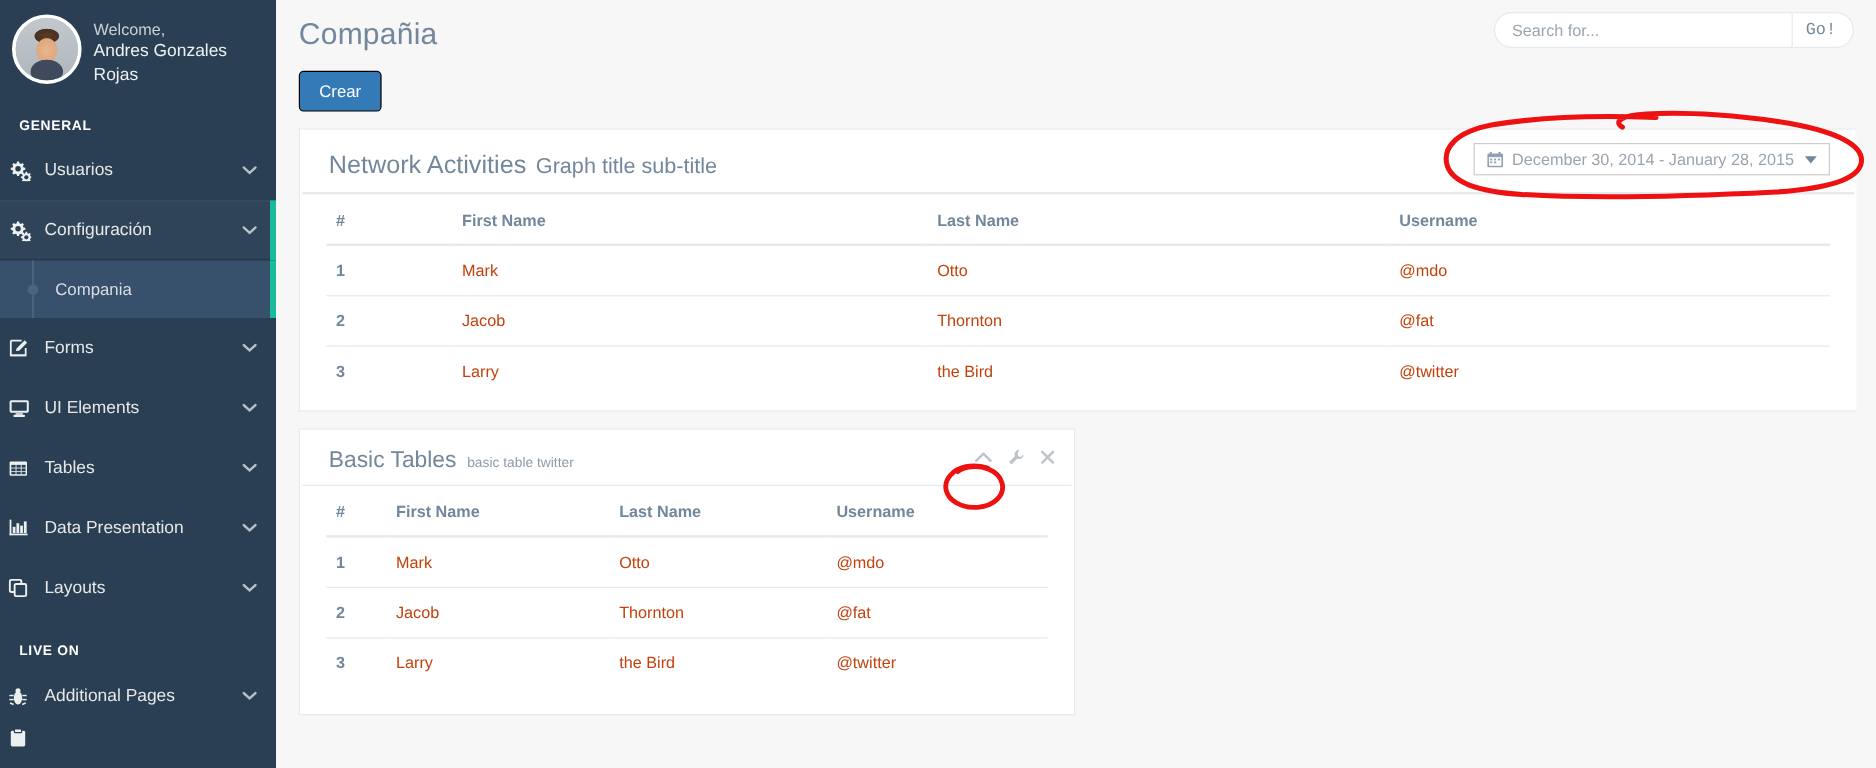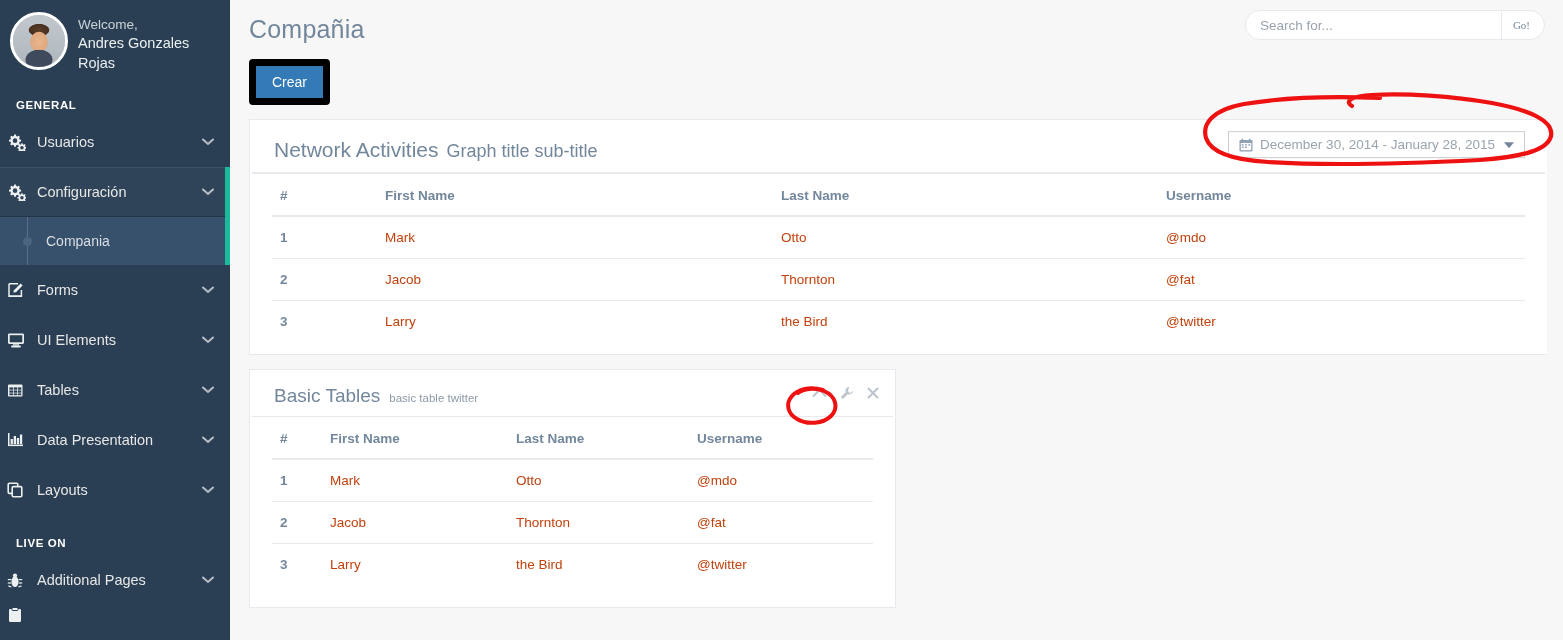--- a/index.html
+++ b/index.html
@@ -128,31 +128,31 @@
     flex: 1 1 auto; border: 0; outline: none;
     font-family: "Liberation Sans", sans-serif;
     font-size: 13.5px; color: #73879C;
     padding: 0 12px 0 14px; background: transparent;
   }
   .searchbox input::placeholder { color: #9aa4ae; }
   .searchbox .go {
     flex: 0 0 auto; padding: 0 14px 0 11px;
     border-left: 1px solid #E6E9ED;
     height: 28px; line-height: 28px;
-    font-size: 11px; color: #73879C;
+    font-size: 14px; color: #73879C;
     background: transparent; border-top: 0; border-right: 0; border-bottom: 0;
-    cursor: pointer; font-family: Liberation Serif, serif;
+    cursor: pointer; font-family: Liberation Mono, monospace;
   }
 
   .btn-primary {
     display: inline-block;
     margin: 15px 0 0 19px;
     padding: 8px 16px;
     background: #337AB7;
-    border: 7px solid #000000;
+    border: 1px solid #000000;
     border-radius: 4px;
     color: #fff; font-size: 14px;
     cursor: pointer;
     font-family: "Liberation Sans", sans-serif;
   }
 
   .panel {
     background: #fff;
     border: 1px solid #E6E9ED;
     margin: 14px 0 0 19px;

